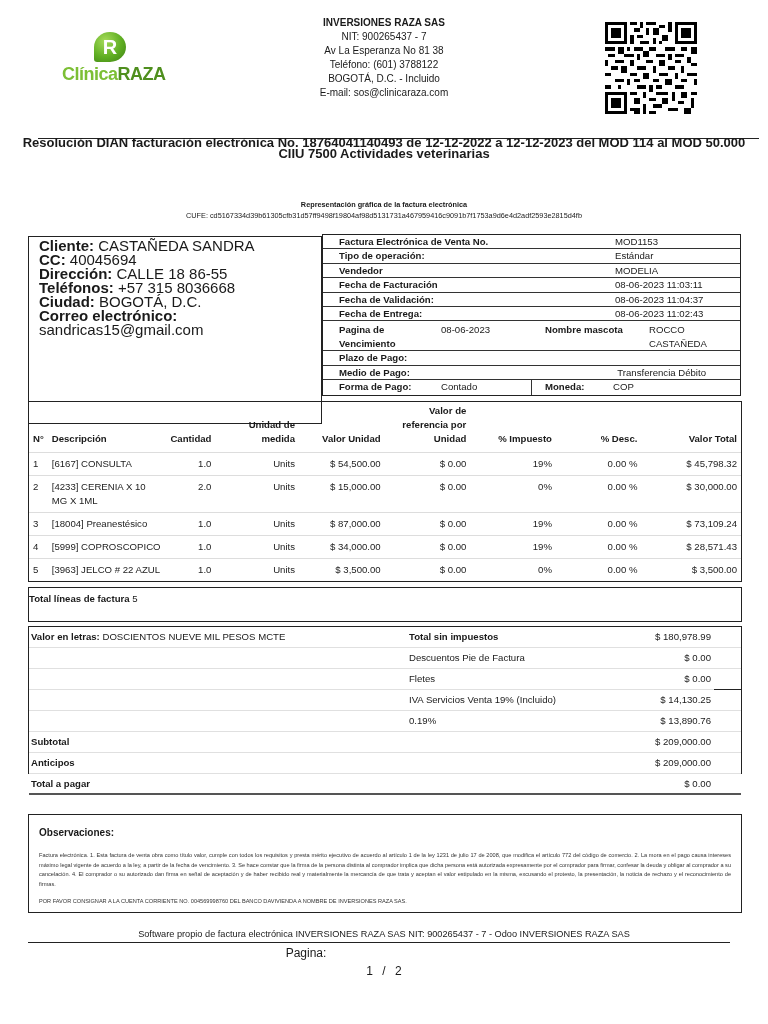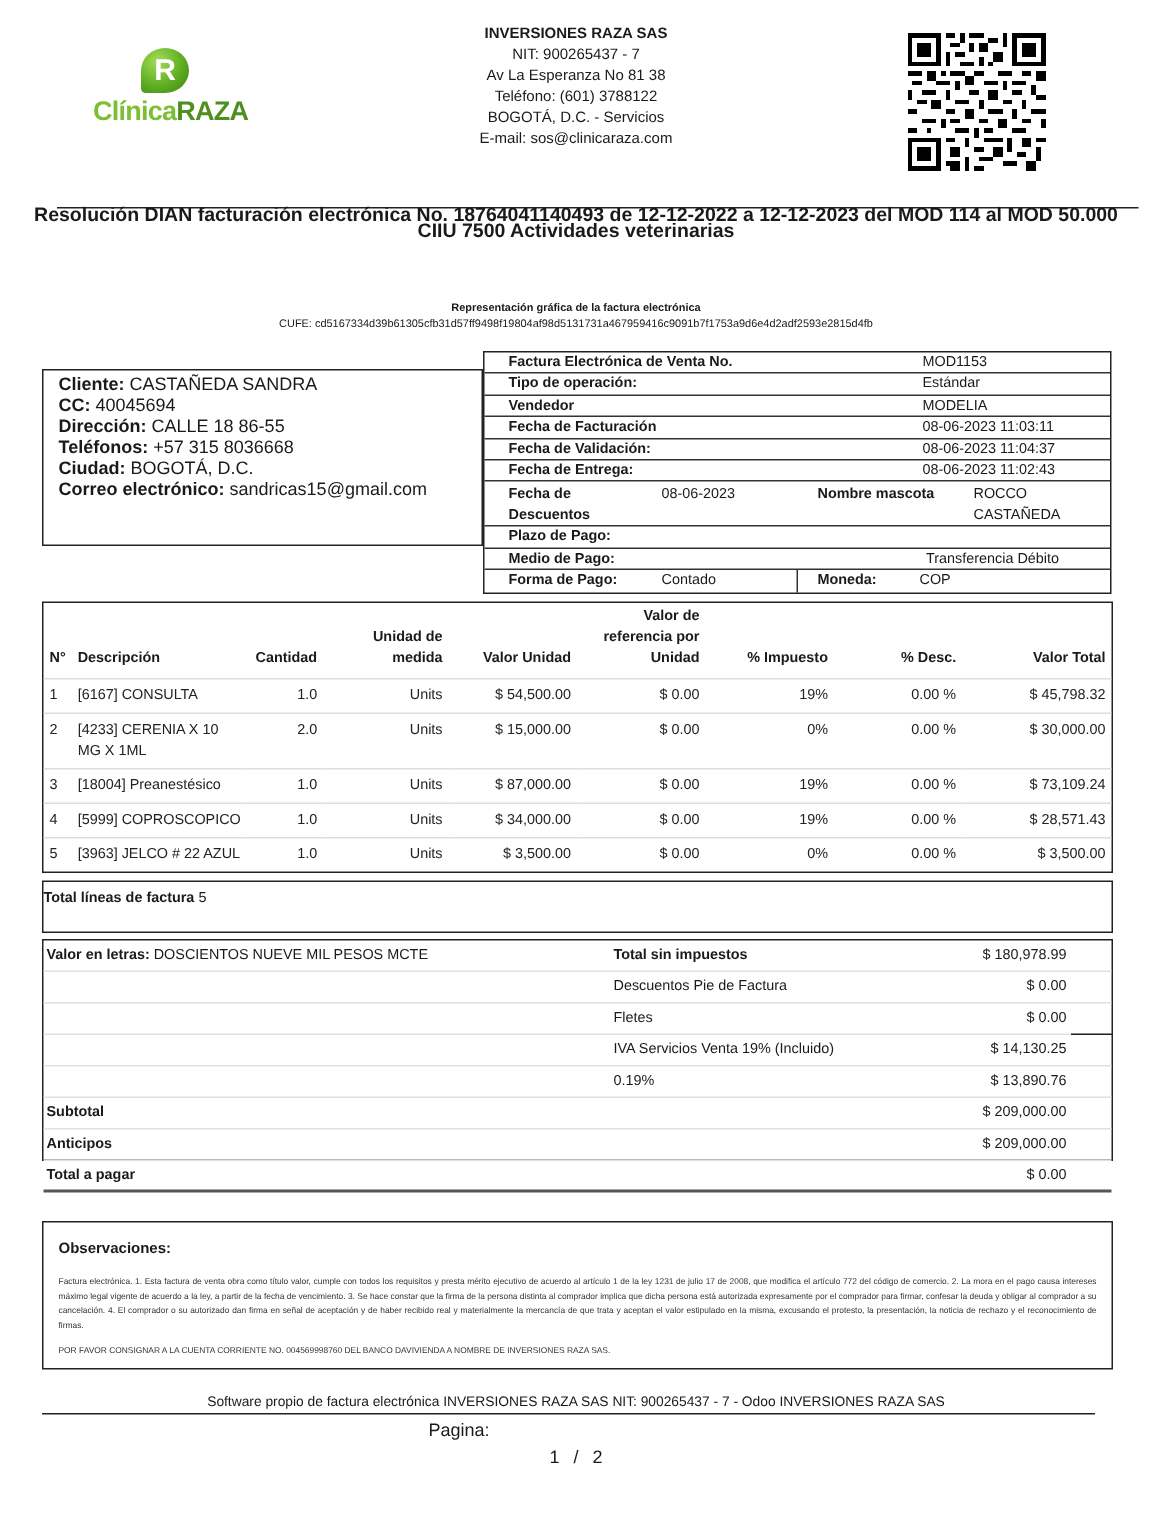--- a/index.html
+++ b/index.html
@@ -18,21 +18,21 @@
   .company .name { font-weight: bold; }
 
   .qr { position: absolute; left: 604px; top: 22px; width: 94px; height: 92px; }
 
   .hr-top { position: absolute; left: 38px; top: 138px; width: 721px; border-top: 1px solid #222; }
 
   .resolution { position: absolute; left: 0; top: 137px; width: 768px; text-align: center; font-size: 13px; line-height: 11px; font-weight: bold; }
   .rep { position: absolute; left: 0; top: 199px; width: 768px; text-align: center; font-size: 7.3px; line-height: 11px; }
   .rep .t { font-weight: bold; }
 
-  .client-box { position: absolute; left: 28px; top: 246px; width: 294px; height: 118px; border: 1.5px solid #222; padding: 2px 10px; font-size: 12px; line-height: 14px; }
+  .client-box { position: absolute; left: 28px; top: 236px; width: 294px; height: 188px; border: 1.5px solid #222; padding: 2px 10px; font-size: 15px; line-height: 14px; }
   .client-box b { font-weight: bold; }
 
   .info-box { position: absolute; left: 322px; top: 234px; width: 419px; height: 162px; border: 1.5px solid #222; font-size: 9.6px; }
   .info-row { position: relative; height: 14.4px; line-height: 14px; border-bottom: 1px solid #333; padding-left: 16px; }
   .info-row .lbl { font-weight: bold; }
   .info-row .val { position: absolute; left: 292px; top: 0; }
   .info-row.tall { height: 30px; line-height: 14px; }
   .info-row.tall .lbl2 { position: absolute; left: 16px; top: 2px; width: 70px; font-weight: bold; }
   .info-row.tall .v1 { position: absolute; left: 118px; top: 2px; }
   .info-row.tall .l3 { position: absolute; left: 222px; top: 2px; font-weight: bold; }
@@ -81,21 +81,21 @@
 <div class="logo">
   <div class="logo-badge">R</div>
   <div class="logo-text"><span class="clinica">Clínica</span><span class="raza">RAZA</span></div>
 </div>
 
 <div class="company">
   <div class="name">INVERSIONES RAZA SAS</div>
   <div>NIT: 900265437 - 7</div>
   <div>Av La Esperanza No 81 38</div>
   <div>Teléfono: (601) 3788122</div>
-  <div>BOGOTÁ, D.C. - Servicios</div>
+  <div>BOGOTÁ, D.C. - Incluido</div>
   <div>E-mail: sos@clinicaraza.com</div>
 </div>
 
 <svg class="qr" viewBox="0 0 29 29" shape-rendering="crispEdges">
   <rect width="29" height="29" fill="#fff"></rect>
   <g fill="#000">
     <path d="M0 0h7v7H0zM1 1v5h5V1zM2 2h3v3H2z" fill-rule="evenodd"></path>
     <path d="M22 0h7v7h-7zM23 1v5h5V1zM24 2h3v3h-3z" fill-rule="evenodd"></path>
     <path d="M0 22h7v7H0zM1 23v5h5v-5zM2 24h3v3H2z" fill-rule="evenodd"></path>
     <path d="M8 0h2v1H8zM11 0h1v2h-1zM13 0h3v1h-3zM17 1h2v1h-2zM20 0h1v3h-1zM9 2h2v1H9zM13 2h1v2h-1zM15 2h2v2h-2zM8 4h1v3H8zM10 4h2v1h-2zM18 4h2v2h-2zM11 6h3v1h-3zM15 5h1v2h-1zM17 6h1v1h-1zM0 8h3v1H0zM4 8h2v2H4zM7 8h1v1H7zM9 8h3v1H9zM14 8h2v1h-2zM19 8h3v1h-3zM24 8h2v1h-2zM27 8h2v2h-2zM1 10h2v1H1zM6 10h3v1H6zM10 10h1v2h-1zM12 9h2v2h-2zM16 10h3v1h-3zM20 10h1v2h-1zM22 10h3v1h-3zM26 11h1v2h-1zM0 12h1v2H0zM3 12h3v1H3zM8 12h1v2H8zM13 12h2v1h-2zM17 12h2v2h-2zM22 12h2v1h-2zM27 13h2v1h-2zM2 14h2v1H2zM5 14h2v2H5zM10 14h3v1h-3zM15 14h1v2h-1zM20 14h2v1h-2zM24 14h1v2h-1zM0 16h2v1H0zM8 16h2v1H8zM12 16h2v2h-2zM17 16h3v1h-3zM22 16h1v2h-1zM26 16h3v1h-3zM3 18h3v1H3zM7 18h1v2H7zM9 18h2v1H9zM15 18h2v1h-2zM19 18h2v2h-2zM24 18h2v1h-2zM28 18h1v2h-1zM0 20h2v1H0zM4 20h1v1H4zM10 20h3v1h-3zM14 20h1v2h-1zM16 20h2v1h-2zM22 20h3v1h-3zM8 22h2v1H8zM12 22h1v2h-1zM16 22h4v1h-4zM21 22h1v3h-1zM24 22h2v2h-2zM27 22h2v1h-2zM9 24h2v2H9zM14 24h2v1h-2zM18 24h2v2h-2zM23 25h2v1h-2zM27 24h1v3h-1zM8 27h3v1H8zM12 26h1v3h-1zM15 26h3v1h-3zM20 27h3v1h-3zM25 27h2v2h-2zM14 28h2v1h-2zM9 28h2v1H9z"></path>
@@ -124,21 +124,21 @@
 </div>
 
 <div class="info-box">
   <div class="info-row"><span class="lbl">Factura Electrónica de Venta No.</span><span class="val">MOD1153</span></div>
   <div class="info-row"><span class="lbl">Tipo de operación:</span><span class="val">Estándar</span></div>
   <div class="info-row"><span class="lbl">Vendedor</span><span class="val">MODELIA</span></div>
   <div class="info-row"><span class="lbl">Fecha de Facturación</span><span class="val">08-06-2023 11:03:11</span></div>
   <div class="info-row"><span class="lbl">Fecha de Validación:</span><span class="val">08-06-2023 11:04:37</span></div>
   <div class="info-row" style="border-bottom:1.5px solid #333;"><span class="lbl">Fecha de Entrega:</span><span class="val">08-06-2023 11:02:43</span></div>
   <div class="info-row tall">
-    <span class="lbl2">Fecha de Descuentos</span>
+    <span class="lbl2">Pagina de Vencimiento</span>
     <span class="v1">08-06-2023</span>
     <span class="l3">Nombre mascota</span>
     <span class="v3">ROCCO CASTAÑEDA</span>
   </div>
   <div class="info-row"><span class="lbl">Plazo de Pago:</span><span class="val"></span></div>
   <div class="info-row right"><span class="lbl">Medio de Pago:</span><span class="val">Transferencia Débito</span></div>
   <div class="info-row last">
     <span class="lbl">Forma de Pago:</span>
     <span class="mid-col">Contado</span>
     <span class="sep"></span>

